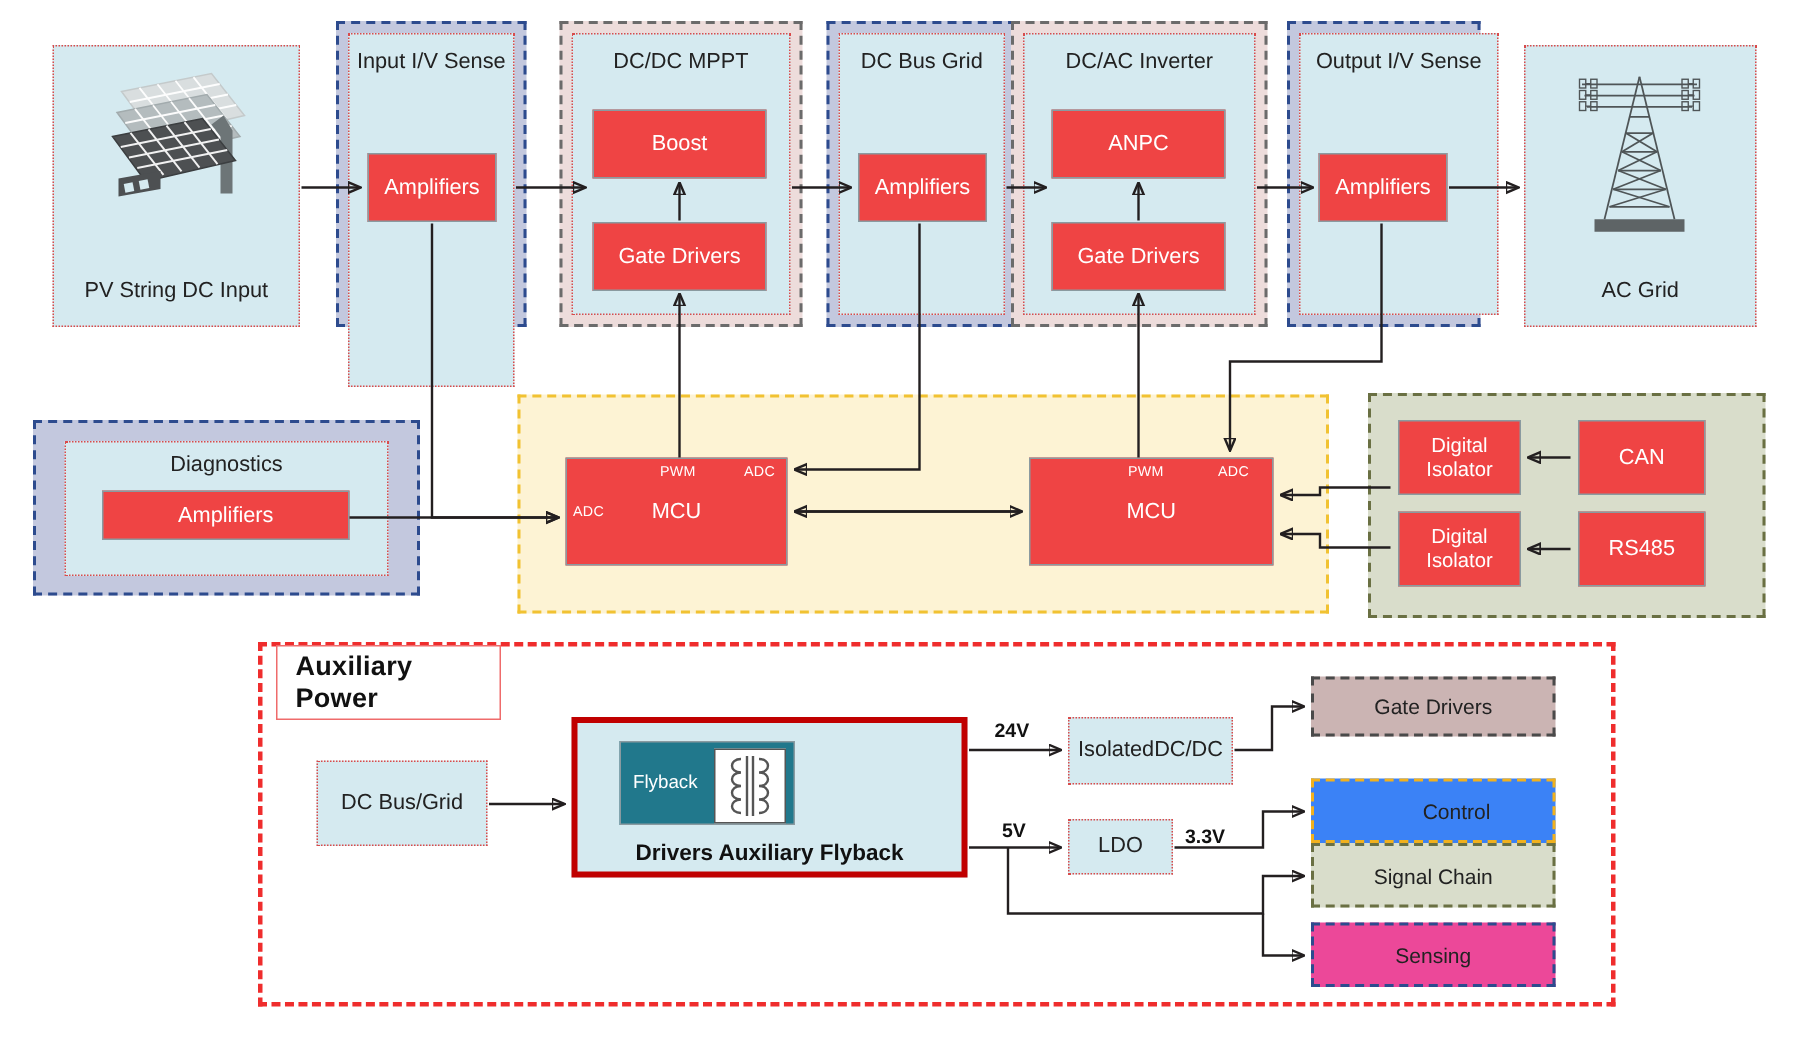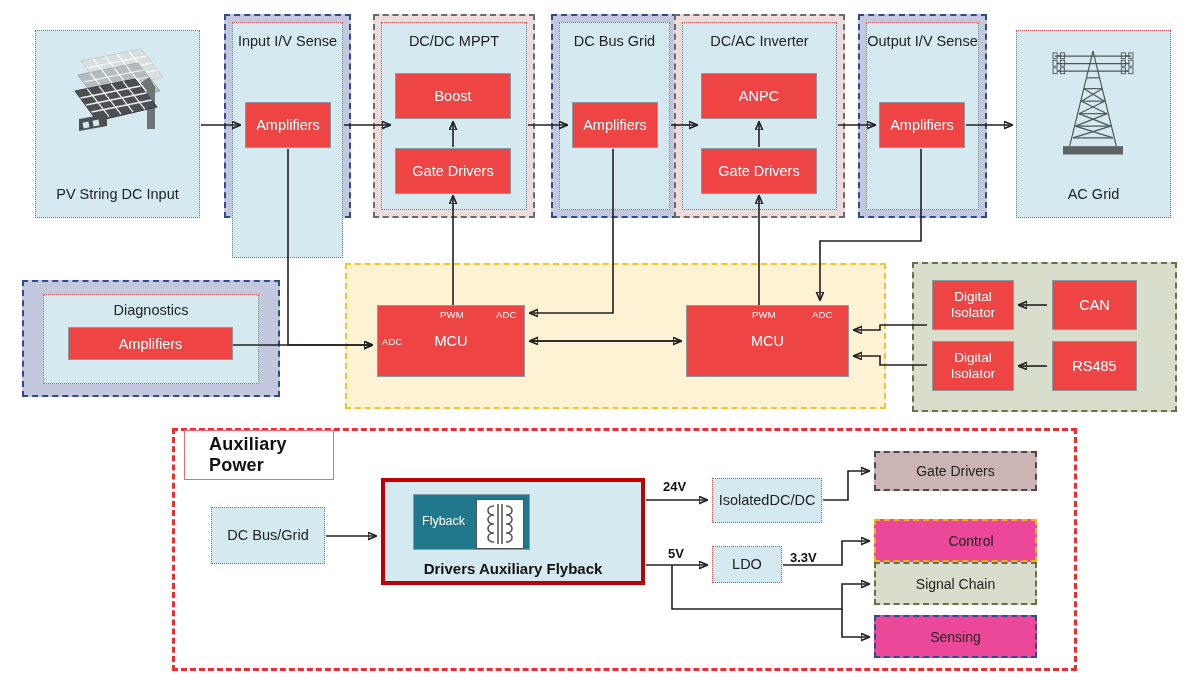--- a/index.html
+++ b/index.html
@@ -85,39 +85,39 @@
     font-size:14.5px;line-height:17px;
   }
 
   
   .swatch{
     position:absolute;box-sizing:border-box;
     display:flex;align-items:center;justify-content:center;
     font-size:14px;color:#222;text-align:center;
   }
   .sw-gate{background:#cbb4b3;border:2px dashed #4a4a4a;}
-  .sw-control{background:#ec4899;border:2px dashed #f1b11e;padding-left:31px;}
+  .sw-control{background:#3b82f6;border:2px dashed #f1b11e;padding-left:31px;}
   .sw-signal{background:#d9ddcb;border:2px dashed #6a7043;}
   .sw-sensing{background:#ec4899;border:2px dashed #2d4b8e;}
 
   
   .aux-frame{
     position:absolute;box-sizing:border-box;
     border:3px dashed #ef2d2d;
     background:transparent;
   }
   .aux-label{
     position:absolute;box-sizing:border-box;
     border:1.5px solid #ef6b6b;
     background:#ffffff;
     color:#111;
     font-size:18px;
     font-weight:bold;
     display:flex;align-items:center;
-    padding-left:24px;
+    padding-left:12px;
     letter-spacing:.2px;
   }
   .flyback-box{
     position:absolute;box-sizing:border-box;
     border:4px solid #c00000;
     background:#d5eaf0;
   }
   .flyback-title{
     position:absolute;left:0;right:0;
     text-align:center;
@@ -229,21 +229,21 @@
   <div class="chip" style="left:572px;top:102px;width:86px;height:46px;">Amplifiers</div>
 
   <div class="zone zone-power" style="left:674px;top:14px;width:171px;height:204px;"></div>
   <div class="card" style="left:682px;top:22px;width:155px;height:188px;">
     <div class="card-title" style="top:10px;"><span>DC/AC Inverter</span></div>
   </div>
   <div class="chip" style="left:701px;top:73px;width:116px;height:46px;">ANPC</div>
   <div class="chip" style="left:701px;top:148px;width:116px;height:46px;">Gate Drivers</div>
 
   <div class="zone zone-sense" style="left:858px;top:14px;width:129px;height:204px;"></div>
-  <div class="card" style="left:866px;top:22px;width:113px;height:188px;">
+  <div class="card" style="left:866px;top:22px;width:133px;height:188px;">
     <div class="card-title" style="top:10px;"><span>Output I/V Sense</span></div>
   </div>
   <div class="chip" style="left:879px;top:102px;width:86px;height:46px;">Amplifiers</div>
 
   <div class="card abs" style="left:1016px;top:30px;width:155px;height:188px;">
     <svg class="icon-svg" viewBox="0 0 120 150" style="left:26px;top:6px;width:100px;height:140px;">
       <g stroke="#4f5557" stroke-width="1.4" fill="none">
 
         <line x1="14" y1="14" x2="106" y2="14"></line>
         <line x1="16" y1="23" x2="104" y2="23"></line>

